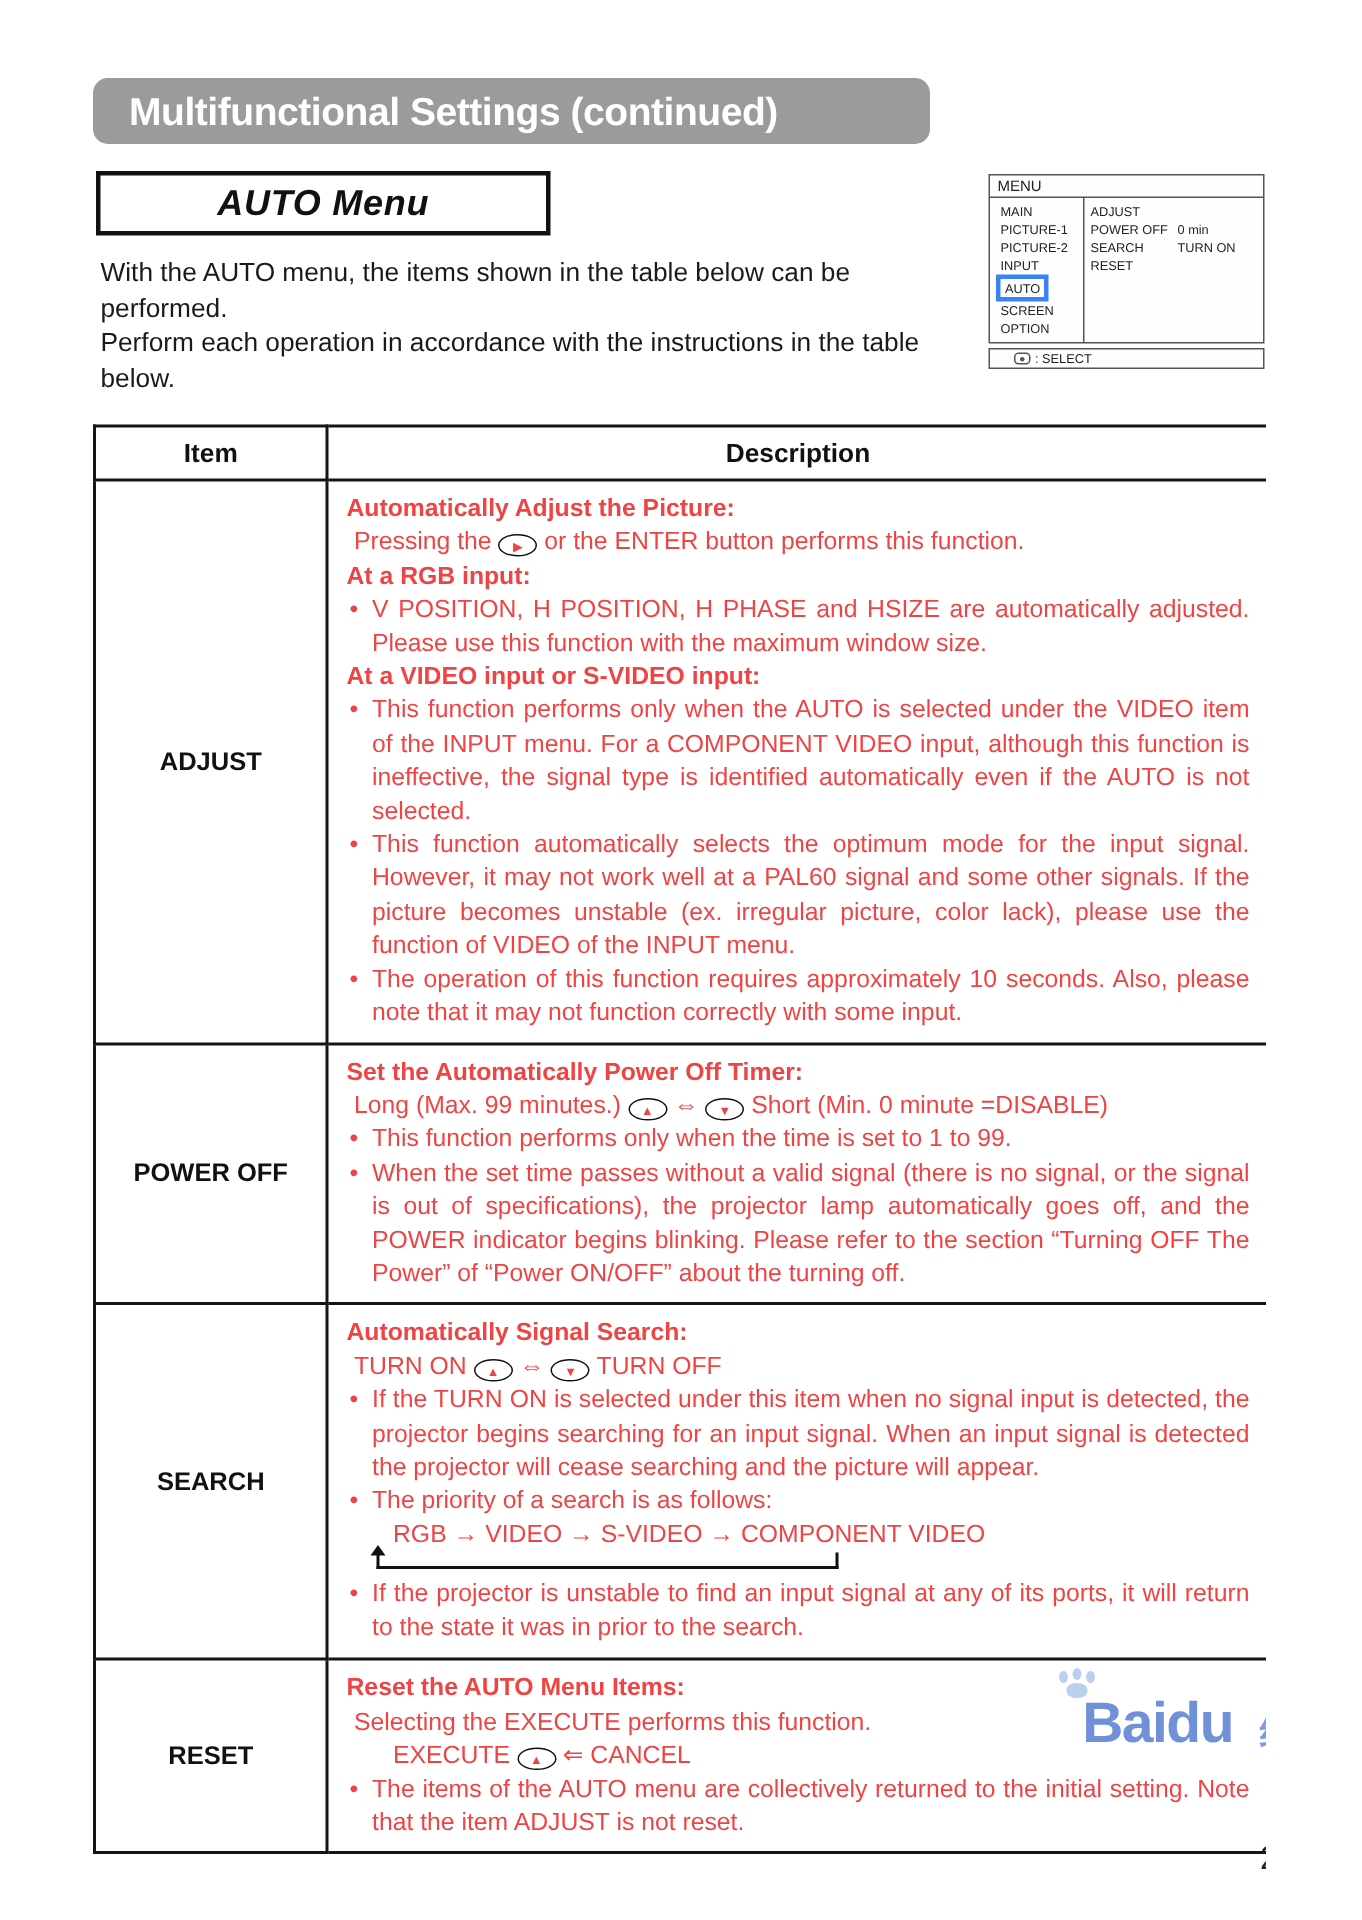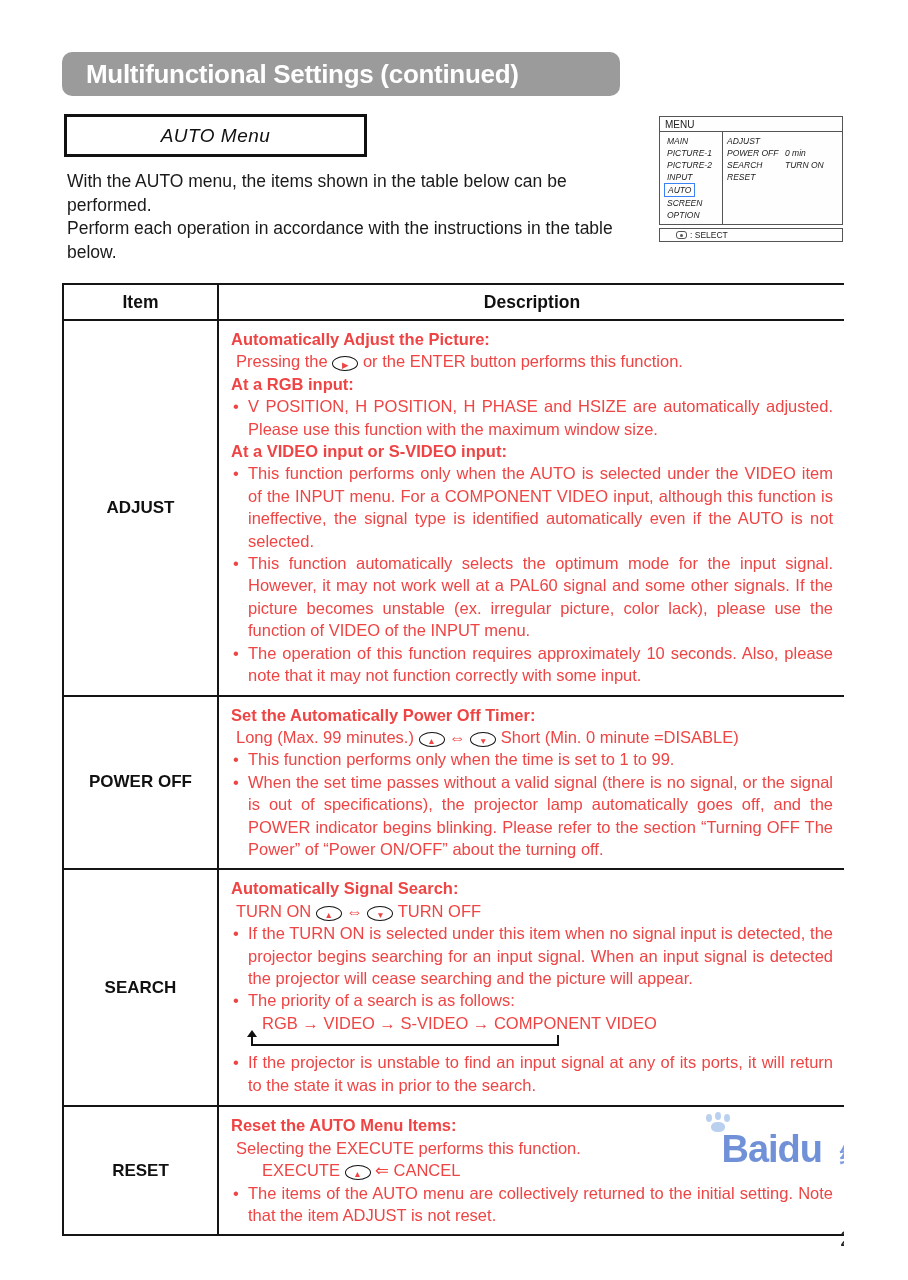--- a/index.html
+++ b/index.html
@@ -5,33 +5,33 @@
   * { margin:0; padding:0; box-sizing:border-box; }
   html,body { width:908px; height:1280px; background:#ffffff; font-family:"Liberation Sans", sans-serif; color:#111; }
   #page { position:relative; width:844px; height:1280px; background:#fff; overflow:hidden; }
 
   
   .banner { position:absolute; left:62px; top:52px; width:558px; height:44px; background:#9b9b9b; border-radius:10px; }
   .banner-title { color:#fff; font-weight:bold; font-size:26px; line-height:44px; padding-left:24px; letter-spacing:-0.3px; white-space:nowrap; }
 
   
   .section-box { position:absolute; left:64px; top:114px; width:303px; height:43px; border:3px solid #111; background:#fff; display:flex; align-items:center; justify-content:center; }
-  .section-title { font-weight:normal; font-style:italic; font-size:19px; letter-spacing:0.5px; }
+  .section-title { font-weight:bold; font-style:italic; font-size:24px; letter-spacing:0.5px; }
 
   
   .intro { position:absolute; left:67px; top:170px; width:562px; font-size:17.5px; line-height:23.6px; color:#1a1a1a; }
 
   
   .menu-panel { position:absolute; left:659px; top:116px; width:184px; font-size:8.5px; color:#222; }
   .menu-main { border:1px solid #555; background:#fefefe; }
   .menu-titlebar { padding:2px 5px 1px 5px; border-bottom:1px solid #555; font-size:10px; }
-  .menu-cols { display:flex;font-style:italic; }
+  .menu-cols { display:flex; }
   .menu-left { width:62px; padding:3px 2px 3px 5px; }
   .menu-left .mi { line-height:12px; padding:0 2px; white-space:nowrap; }
-  .menu-left .mi.selected { border:1px solid #3b82f6; display:inline-block; padding:0 3px; margin:0 0 0 -1px; }
+  .menu-left .mi.selected { border:3px solid #3b82f6; display:inline-block; padding:0 3px; margin:0 0 0 -1px; }
   .menu-right { flex:1; border-left:1px solid #555; padding:3px 4px; }
   .menu-right .mr { display:flex; line-height:12px; }
   .menu-right .mr .lbl { width:58px; white-space:nowrap; }
   .menu-right .mr .val { white-space:nowrap; }
   .menu-select { margin-top:3px; border:1px solid #555; background:#fefefe; padding:1px 16px; display:flex; align-items:center; gap:3px; }
   .sel-icon { display:inline-block; width:11px; height:8px; border:1px solid #555; border-radius:3px; position:relative; }
   .sel-icon::after { content:""; position:absolute; left:3px; top:2px; width:3px; height:3px; background:#555; border-radius:50%; }
 
   
   .edge-tab { position:absolute; left:848px; top:139px; width:60px; height:80px; background:#181818; }

